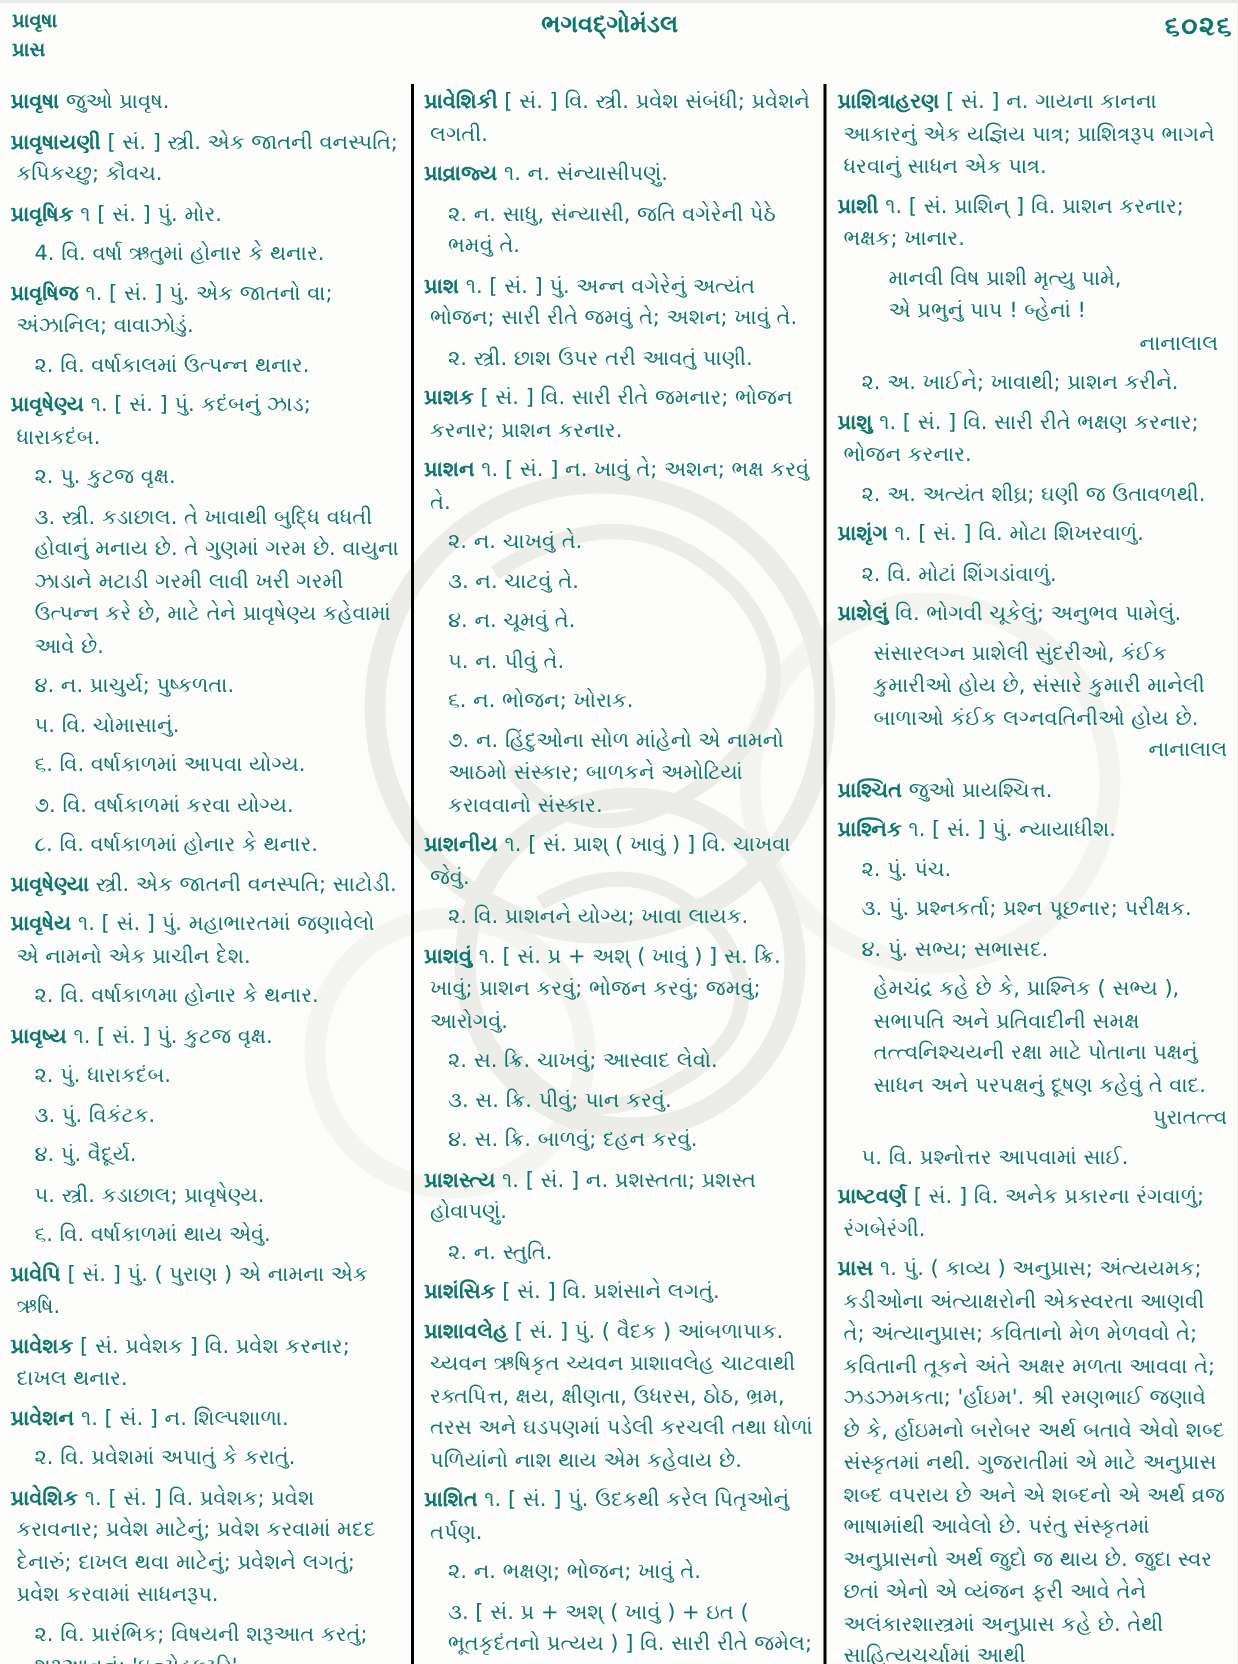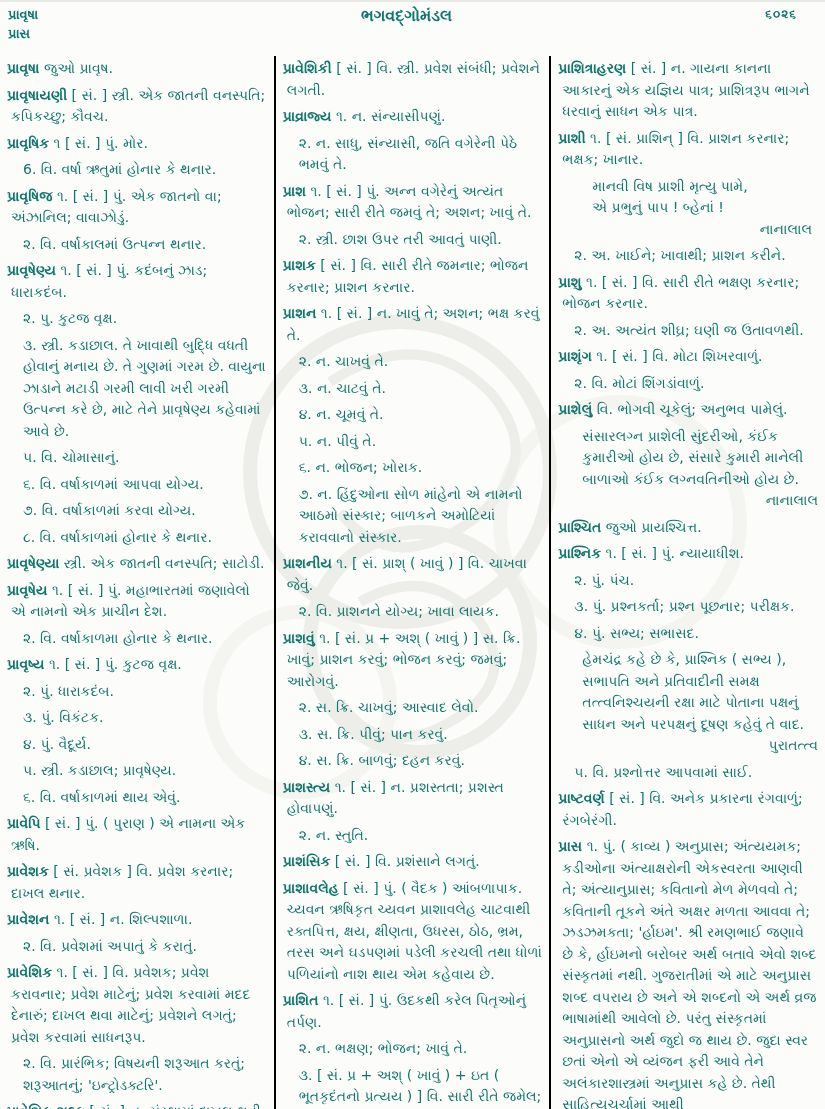--- a/index.html
+++ b/index.html
@@ -11,21 +11,21 @@
     font-family:"DejaVu Sans","Liberation Sans",sans-serif;
     color:#0f766e;
     overflow:hidden;
     box-sizing:border-box;
   }
   
   .header{position:absolute;top:0;left:0;right:0;height:52px;}
   .guide{position:absolute;left:8px;top:3px;font-weight:bold;font-size:13px;line-height:19px;}
   .guide div{white-space:nowrap;}
   .title{position:absolute;left:0;right:12px;top:4px;text-align:center;font-weight:bold;font-size:16px;}
-  .pageno{position:absolute;right:28px;top:5px;font-weight:bold;font-size:12px;letter-spacing:1px;}
+  .pageno{position:absolute;right:3px;top:5px;font-weight:bold;font-size:18px;letter-spacing:1px;}
   
   .watermark{position:absolute;left:0;top:0;pointer-events:none;}
   
   .cols{
     position:absolute;top:54px;left:0;right:0;bottom:0;
     display:flex;flex-direction:row;
   }
   .col{
     flex:1 1 0;
     padding:2px 7px 0 7px;
@@ -68,26 +68,27 @@
     </div>
     <div class="title">ભગવદ્ગોમંડલ</div>
     <div class="pageno">૬૦૨૬</div>
   </div>
 
   <div class="cols">
     <div class="col">
         <div class="para entry"><b>પ્રાવૃષા</b> જુઓ પ્રાવૃષ.</div>
         <div class="para entry"><b>પ્રાવૃષાયણી</b> [ સં. ] સ્ત્રી. એક જાતની વનસ્પતિ; કપિકચ્છુ; કૌવચ.</div>
         <div class="para entry"><b>પ્રાવૃષિક</b> ૧ [ સં. ] પું. મોર.</div>
-        <div class="para sense">6. વિ. વર્ષા ઋતુમાં હોનાર કે થનાર.</div>
+        <div class="para sense">4. વિ. વર્ષા ઋતુમાં હોનાર કે થનાર.</div>
         <div class="para entry"><b>પ્રાવૃષિજ</b> ૧. [ સં. ] પું. એક જાતનો વા; અંઝાનિલ; વાવાઝોડું.</div>
         <div class="para sense">૨. વિ. વર્ષાકાલમાં ઉત્પન્ન થનાર.</div>
         <div class="para entry"><b>પ્રાવૃષેણ્ય</b> ૧. [ સં. ] પું. કદંબનું ઝાડ; ધારાકદંબ.</div>
         <div class="para sense">૨. પુ. કુટજ વૃક્ષ.</div>
         <div class="para sense">૩. સ્ત્રી. કડાછાલ. તે ખાવાથી બુદ્ધિ વધતી હોવાનું મનાય છે. તે ગુણમાં ગરમ છે. વાયુના ઝાડાને મટાડી ગરમી લાવી ખરી ગરમી ઉત્પન્ન કરે છે, માટે તેને પ્રાવૃષેણ્ય કહેવામાં આવે છે.</div>
+        <div class="para sense">૪. ન. પ્રાચુર્ય; પુષ્કળતા.</div>
         <div class="para sense">૫. વિ. ચોમાસાનું.</div>
         <div class="para sense">૬. વિ. વર્ષાકાળમાં આપવા યોગ્ય.</div>
         <div class="para sense">૭. વિ. વર્ષાકાળમાં કરવા યોગ્ય.</div>
         <div class="para sense">૮. વિ. વર્ષાકાળમાં હોનાર કે થનાર.</div>
         <div class="para entry"><b>પ્રાવૃષેણ્યા</b> સ્ત્રી. એક જાતની વનસ્પતિ; સાટોડી.</div>
         <div class="para entry"><b>પ્રાવૃષેય</b> ૧. [ સં. ] પું. મહાભારતમાં જણાવેલો એ નામનો એક પ્રાચીન દેશ.</div>
         <div class="para sense">૨. વિ. વર્ષાકાળમા હોનાર કે થનાર.</div>
         <div class="para entry"><b>પ્રાવૃષ્ય</b> ૧. [ સં. ] પું. કુટજ વૃક્ષ.</div>
         <div class="para sense">૨. પું. ધારાકદંબ.</div>
         <div class="para sense">૩. પું. વિકંટક.</div>

